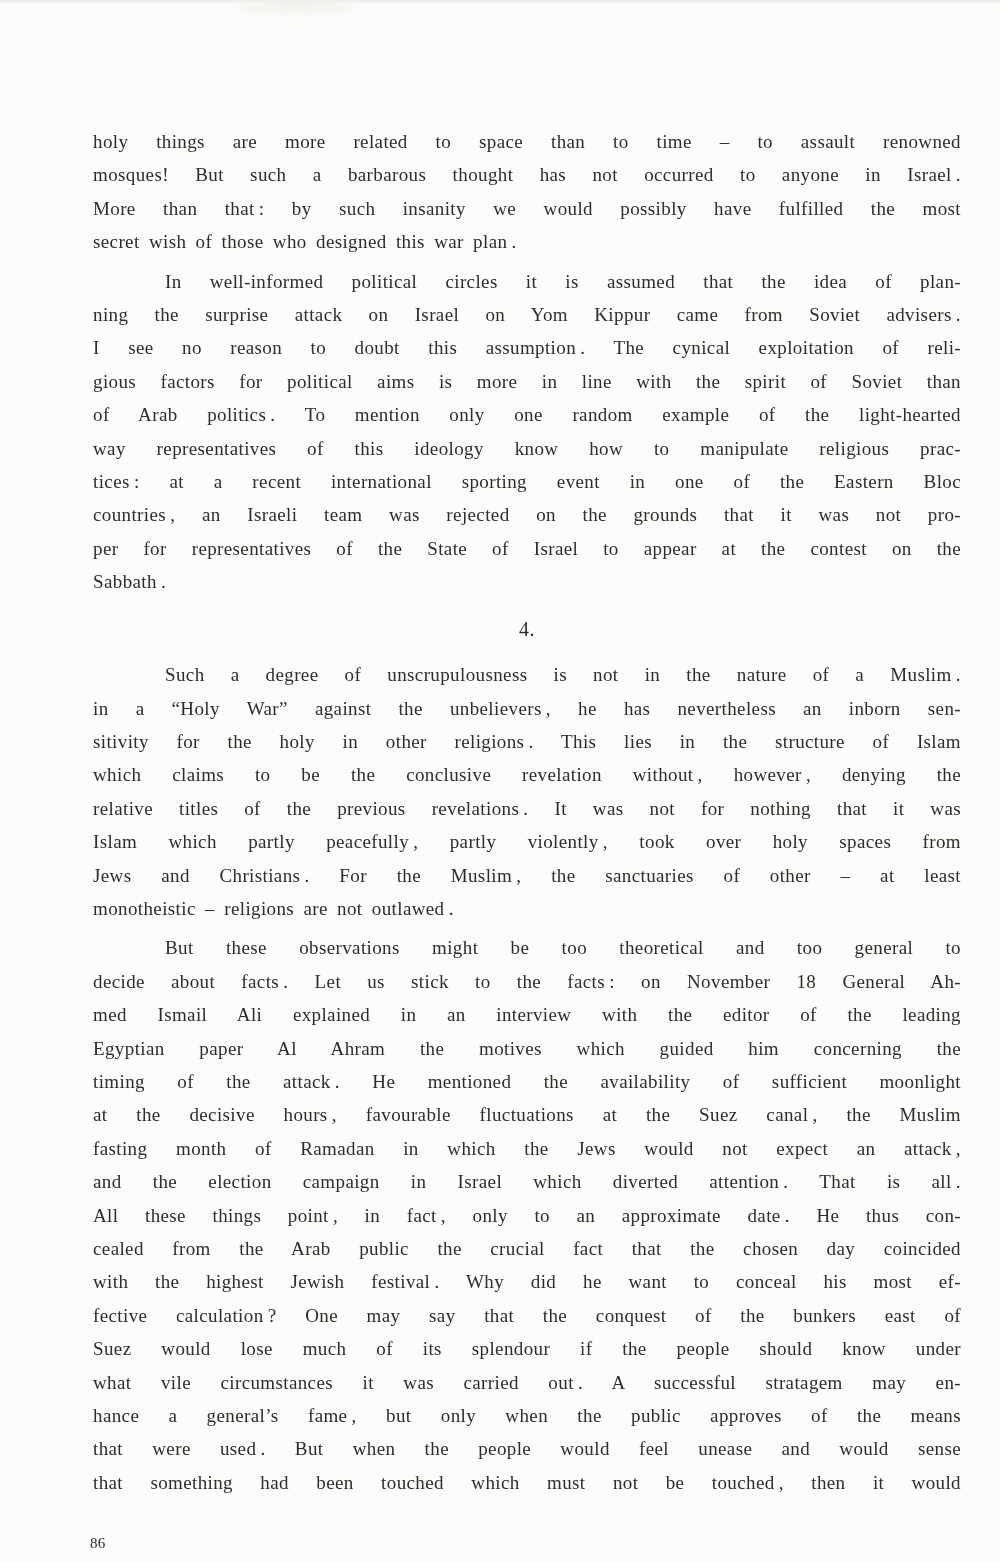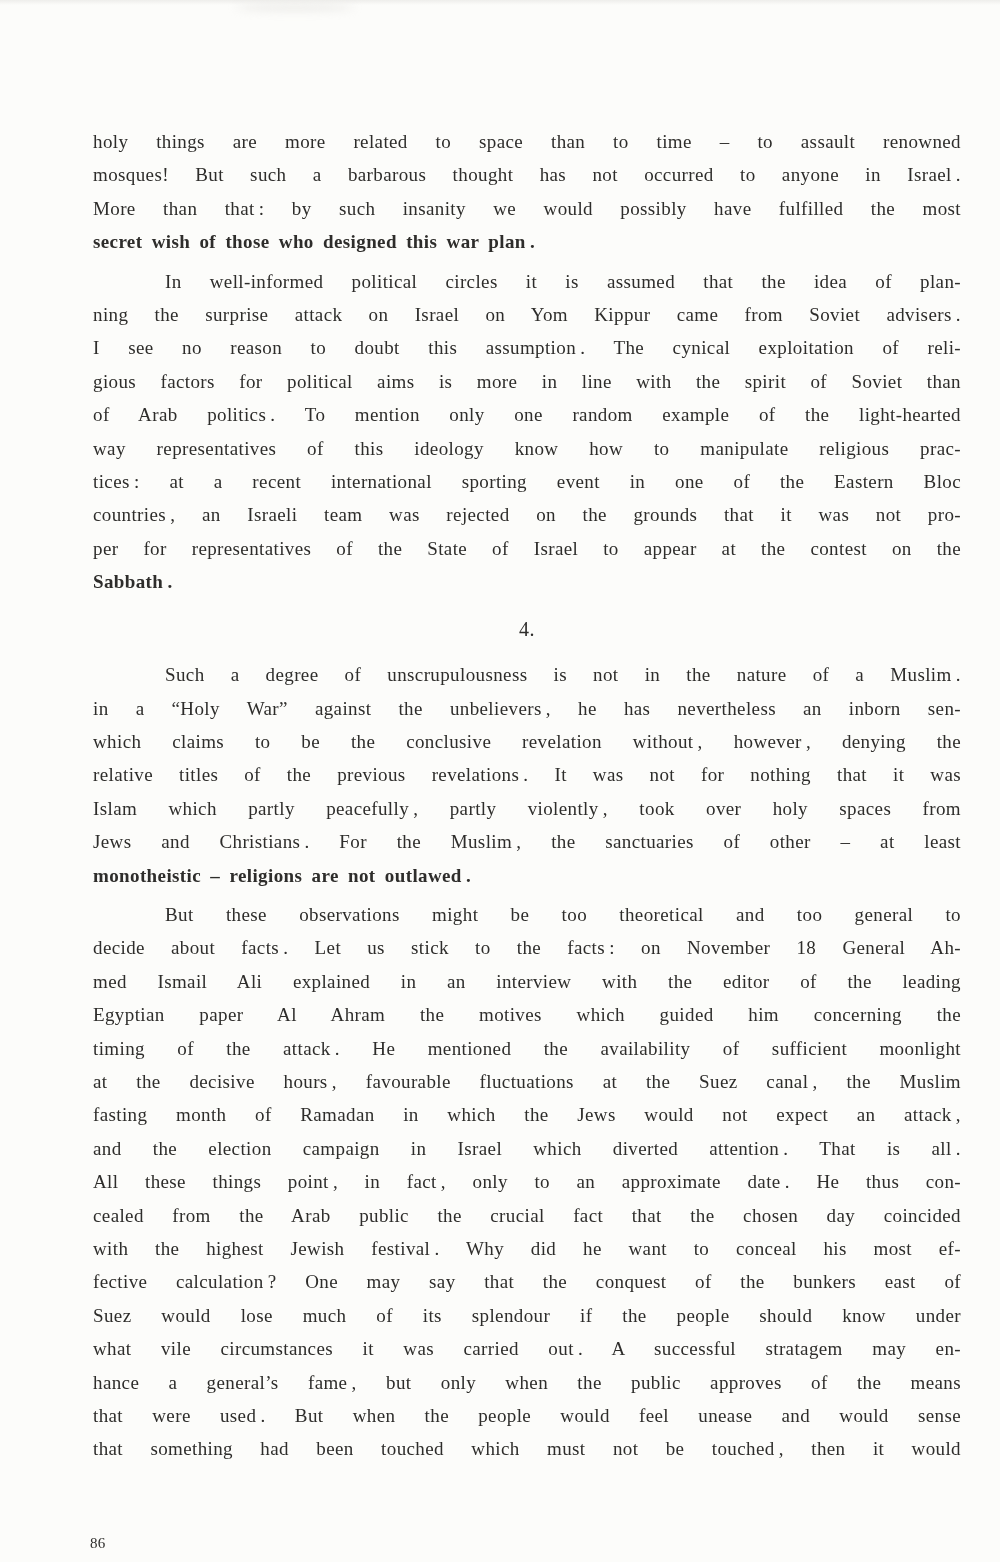--- a/index.html
+++ b/index.html
@@ -46,21 +46,20 @@
     letter-spacing: 0.02em;
     text-align: justify;
     text-align-last: justify;
     text-justify: inter-word;
     white-space: normal;
   }
   .line.indent { text-indent: 72px; }
   .line.lastleft {
     text-align-last: left;
     word-spacing: 0.22em;
-    font-weight: bold;
   }
   .section-heading {
     font-size: 20px;
     line-height: 33.4px;
     text-align: center;
     margin: 14px 0 12px 0;
     letter-spacing: 0.02em;
   }
   .page-number {
     position: absolute;
@@ -92,20 +91,21 @@
         <div class="line">way representatives of this ideology know how to manipulate religious prac-</div>
         <div class="line">tices : at a recent international sporting event in one of the Eastern Bloc</div>
         <div class="line">countries , an Israeli team was rejected on the grounds that it was not pro-</div>
         <div class="line">per for representatives of the State of Israel to appear at the contest on the</div>
         <div class="line lastleft">Sabbath .</div>
       </div>
       <div class="section-heading">4.</div>
       <div class="paragraph">
         <div class="line indent">Such a degree of unscrupulousness is not in the nature of a Muslim .</div>
         <div class="line">in a “Holy War” against the unbelievers , he has nevertheless an inborn sen-</div>
+        <div class="line">sitivity for the holy in other religions . This lies in the structure of Islam</div>
         <div class="line">which claims to be the conclusive revelation without , however , denying the</div>
         <div class="line">relative titles of the previous revelations . It was not for nothing that it was</div>
         <div class="line">Islam which partly peacefully , partly violently , took over holy spaces from</div>
         <div class="line">Jews and Christians . For the Muslim , the sanctuaries of other – at least</div>
         <div class="line lastleft">monotheistic – religions are not outlawed .</div>
       </div>
       <div class="paragraph">
         <div class="line indent">But these observations might be too theoretical and too general to</div>
         <div class="line">decide about facts . Let us stick to the facts : on November 18 General Ah-</div>
         <div class="line">med Ismail Ali explained in an interview with the editor of the leading</div>

